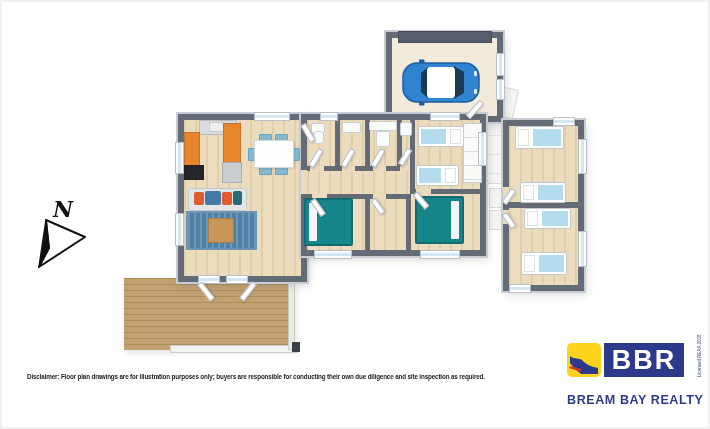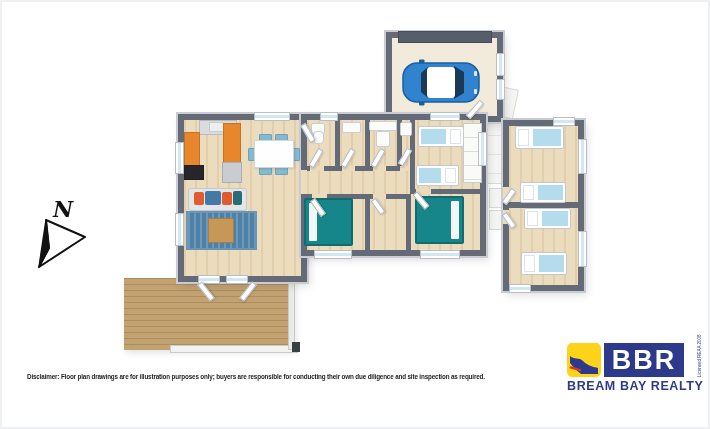--- a/index.html
+++ b/index.html
@@ -50,21 +50,21 @@
           font-size:22px;color:#111;z-index:5;}
   
   .disclaimer{position:absolute;left:25px;top:371px;font-size:6.3px;font-weight:700;letter-spacing:-0.15px;
           color:#1c1c1c;white-space:nowrap;z-index:5;}
   
   .logo{position:absolute;left:565px;top:341px;width:140px;height:52px;z-index:5;}
   .logo-row{display:flex;gap:3px;height:34px;}
   .logo-icon{width:34px;height:34px;background:var(--logo_yellow);border-radius:5px;overflow:hidden;flex:none;}
   .logo-bbr{width:80px;height:34px;background:var(--logo_blue);color:#fff;display:flex;align-items:center;
           justify-content:center;font-size:27px;font-weight:800;letter-spacing:2px;}
-  .logo-name{margin-top:2px;font-size:12.5px;font-weight:800;color:var(--logo_blue);letter-spacing:0.6px;}
+  .logo-name{margin-top:16px;font-size:12.5px;font-weight:800;color:var(--logo_blue);letter-spacing:0.6px;}
   .logo-license{position:absolute;left:130px;top:0;height:34px;writing-mode:vertical-rl;transform:rotate(180deg);
           font-size:4.5px;color:var(--logo_blue);white-space:nowrap;}
 </style>
 </head>
 <body>
 
 <div class="canvas">
 
   <div class="deck" style="left:122px;top:276px;width:170px;height:72px"></div>
   <div class="rail" style="left:168px;top:343px;width:126px;height:6px"></div>

